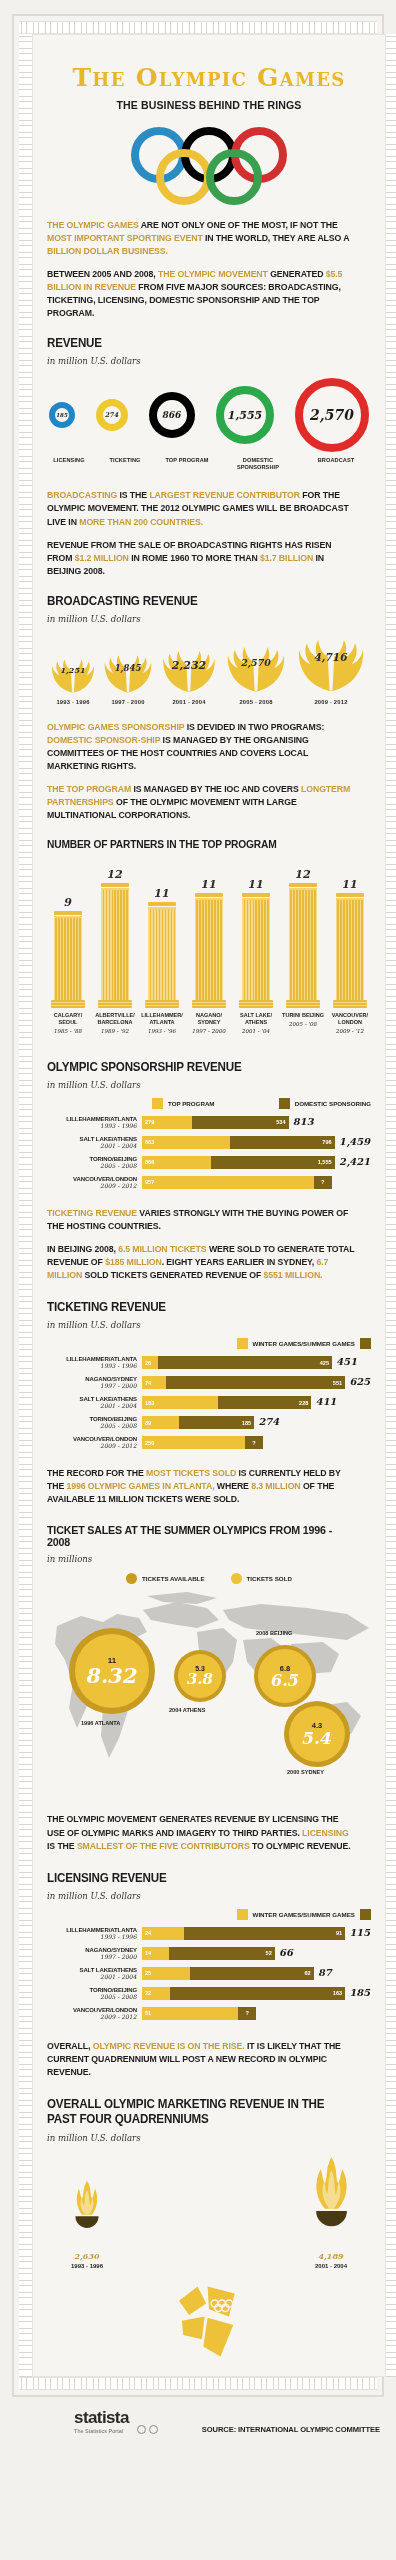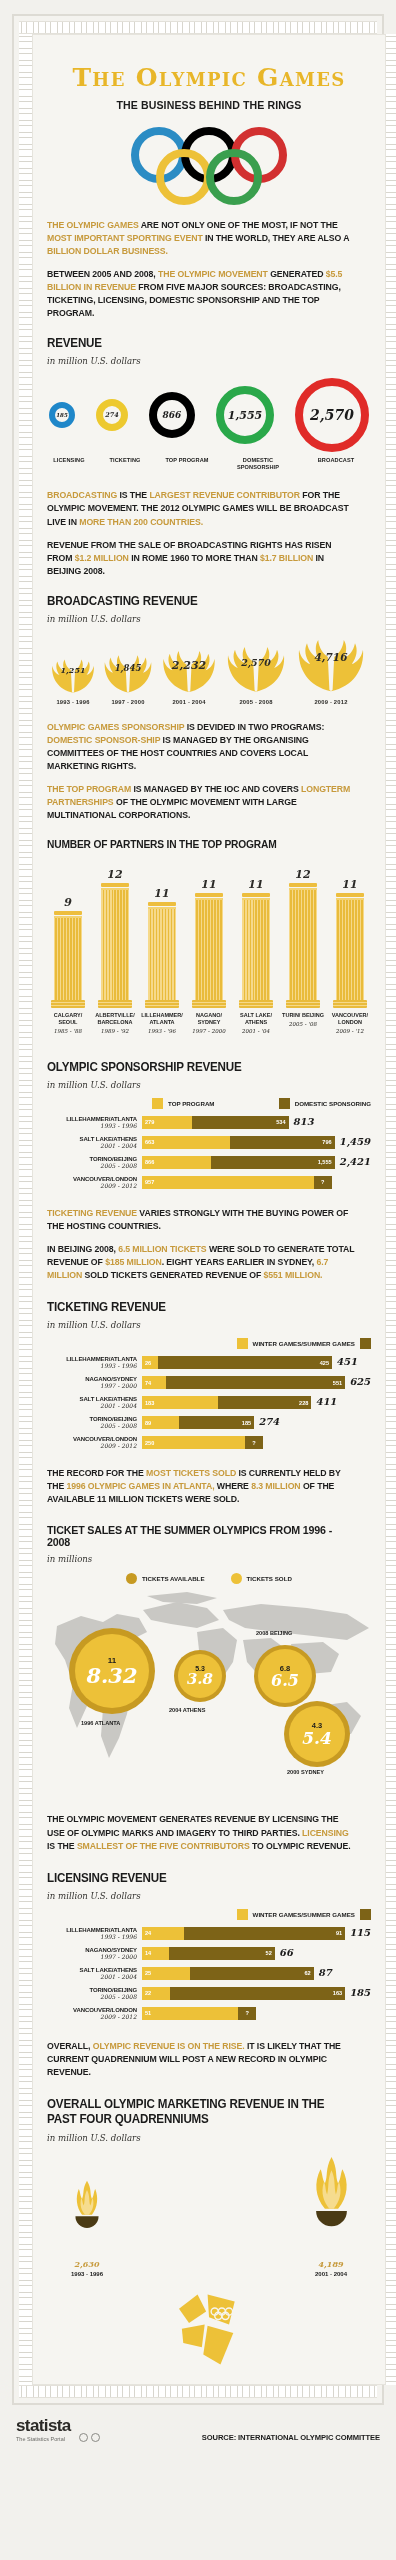--- a/index.html
+++ b/index.html
@@ -160,25 +160,25 @@
   .bub-out { background:#c79a22; border-radius:50%; position:absolute; left:0; top:0;}
   .bub-in { background:#edc138; border-radius:50%; position:absolute;}
   .bub-txt { position:relative; z-index:3; display:flex; flex-direction:column; align-items:center;}
   .avail { font-size:8px; font-weight:bold; color:#1b1b1b; }
   .sold { font-family:"DejaVu Serif",serif; font-style:italic; font-weight:bold; color:#ffffff; line-height:1;}
   .citylbl { position:absolute; font-size:5.6px; font-weight:bold; color:#1b1b1b; white-space:nowrap; z-index:4;}
 
   
   .torch-row { display:flex; justify-content:space-between; align-items:flex-end; margin-top:10px;}
   .torch-item { display:flex; flex-direction:column; align-items:center; width:80px;}
-  .torch-val { font-family:"DejaVu Serif",serif; font-style:italic; font-weight:bold; font-size:8px; color:#c79a3c; margin-top:22px;}
+  .torch-val { font-family:"DejaVu Serif",serif; font-style:italic; font-weight:bold; font-size:8px; color:#c79a3c; margin-top:14px;}
   .torch-yr { font-size:6px; font-weight:bold; color:#1b1b1b; margin-top:2px;}
   .london { display:flex; justify-content:center; margin:16px 0 6px;}
 
-  .footer { display:flex; align-items:flex-end; justify-content:space-between; padding:12px 4px 14px 4px;}
+  .footer { display:flex; align-items:flex-end; justify-content:flex-end; padding:12px 4px 14px 4px;gap:44px;}
   .statista { font-size:17px; font-weight:bold; color:#2b2a27; letter-spacing:-.6px; line-height:1;}
   .statista-sub { font-size:5.5px; color:#6a6a66; margin-top:2px;}
   .source { font-size:7.6px; font-weight:bold; color:#1b1b1b; letter-spacing:-.1px;}
   .cc { display:flex; align-items:center; gap:3px; margin-left:8px;}
   .cc-circle { width:9px;height:9px;border-radius:50%;border:1.2px solid #8a8a85;display:inline-block;}
 </style>
 </head>
 <body>
 
 <div class="page">

